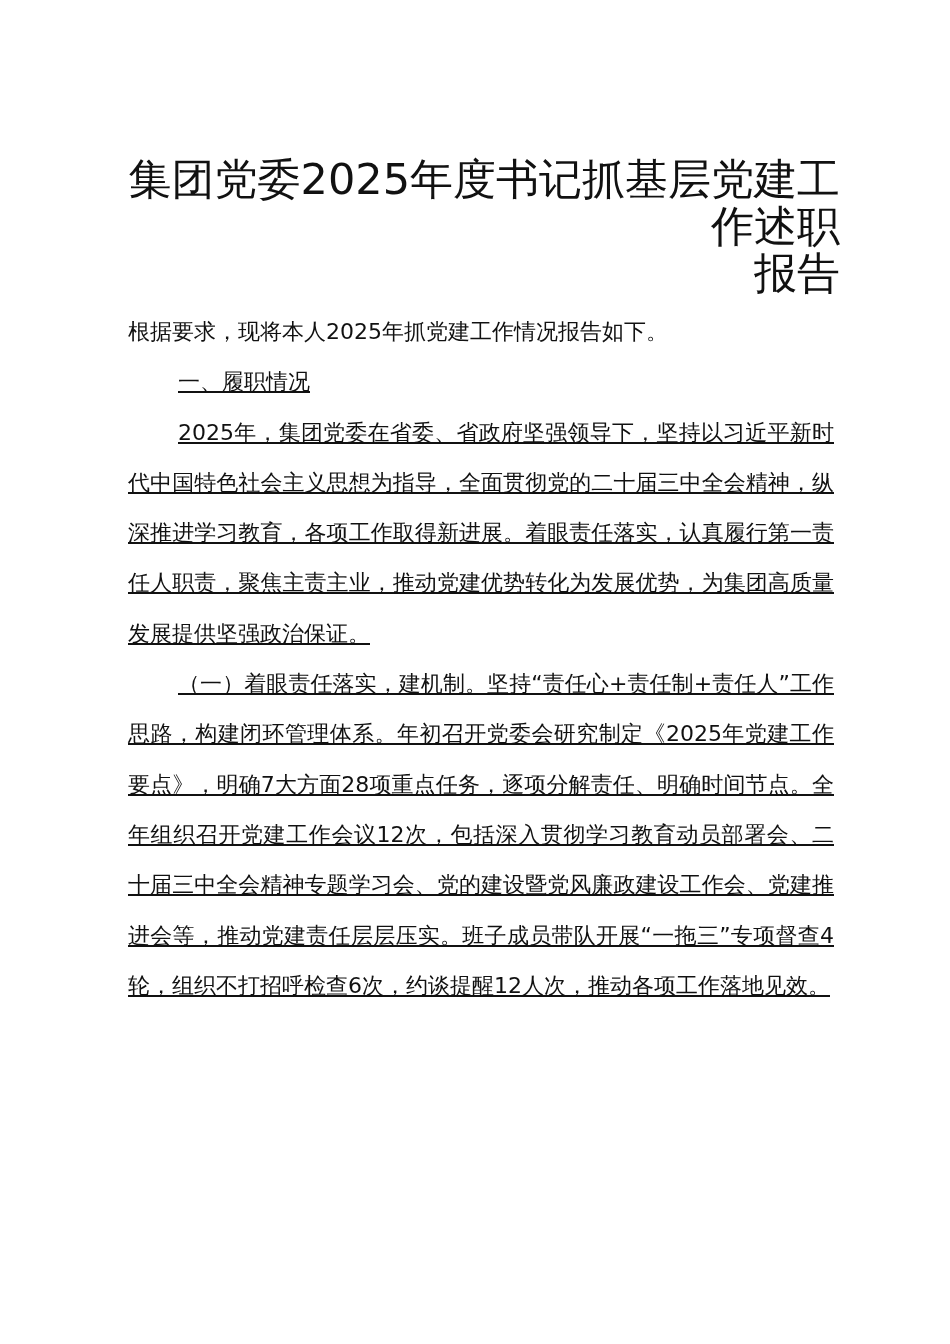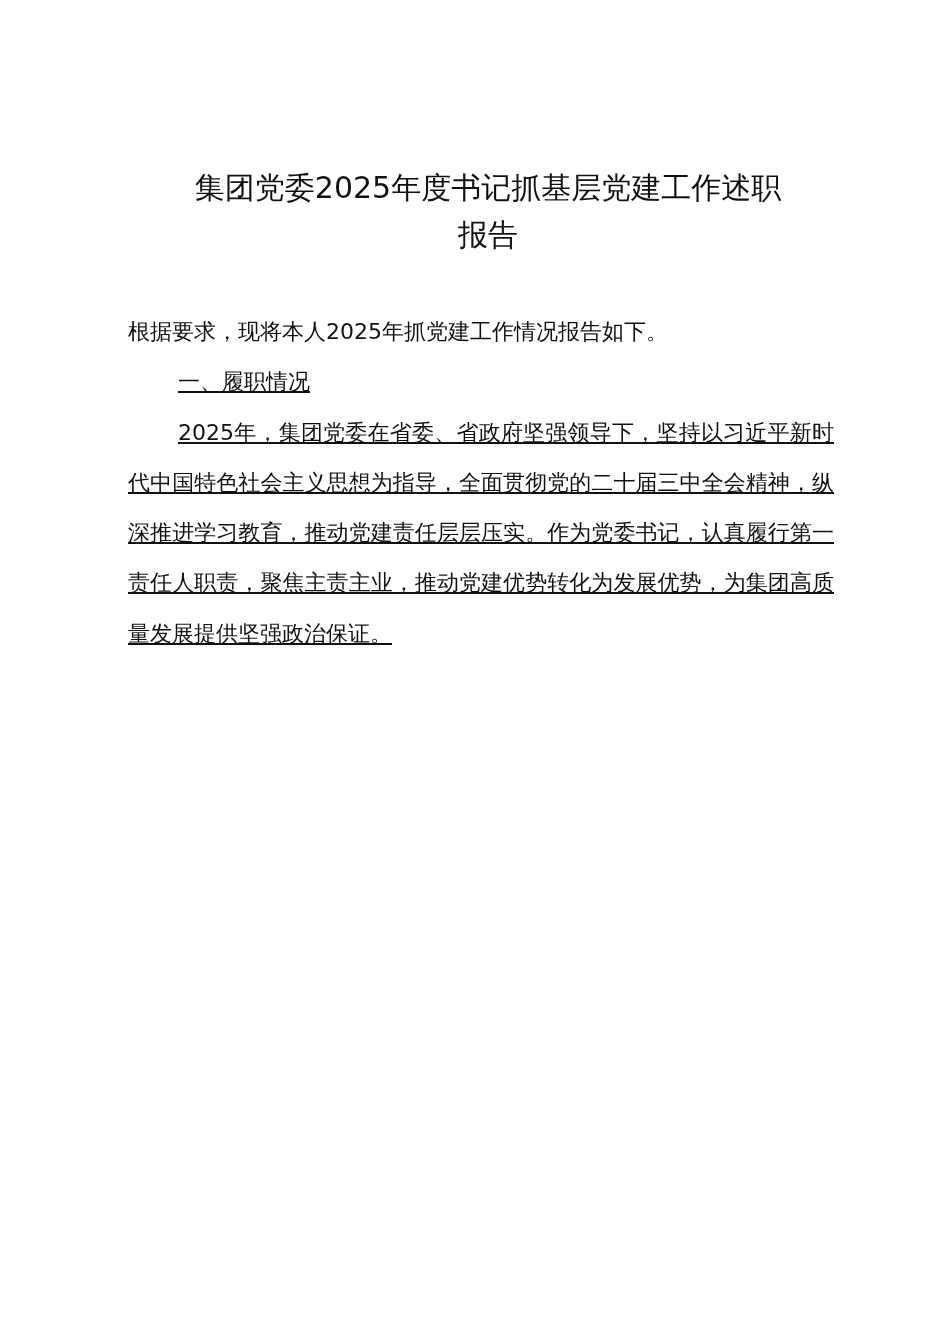--- a/index.html
+++ b/index.html
@@ -21,25 +21,25 @@
       top: 0;
       width: 950px;
       height: 1344px;
       background: #ffffff;
     }
     .title {
       position: absolute;
       left: 120px;
       top: 156px;
       width: 720px;
-      text-align: center;
-      font-size: 30px;
+      text-align: right;
+      font-size: 43px;
       line-height: 47px;
       font-weight: normal;
-      margin: 8px;
+      margin: 0;
       letter-spacing: 0px;
     }
     .body {
       position: absolute;
       left: 128px;
       top: 307px;
       width: 706px;
       font-size: 22px;
       line-height: 50.3px;
     }
@@ -58,15 +58,16 @@
 
 <div class="page">
   <h1 class="title">
     <span>集团党委2025年度书记抓基层党建工作述职</span><br>
     <span>报告</span>
   </h1>
 
   <div class="body">
     <p>根据要求，现将本人2025年抓党建工作情况报告如下。</p>
     <p class="indent">一、履职情况</p>
-    <p class="indent">2025年，集团党委在省委、省政府坚强领导下，坚持以习近平新时代中国特色社会主义思想为指导，全面贯彻党的二十届三中全会精神，纵深推进学习教育，推动党建责任层层压实。作为党委书记，认真履行第一责任人职责，聚焦主责主业，推动党建优势转化为发展优势，为集团高质量发展提供坚强政治保证。</p>
+    <p class="indent">2025年，集团党委在省委、省政府坚强领导下，坚持以习近平新时代中国特色社会主义思想为指导，全面贯彻党的二十届三中全会精神，纵深推进学习教育，各项工作取得新进展。着眼责任落实，认真履行第一责任人职责，聚焦主责主业，推动党建优势转化为发展优势，为集团高质量发展提供坚强政治保证。</p>
+    <p class="indent">（一）着眼责任落实，建机制。坚持“责任心+责任制+责任人”工作思路，构建闭环管理体系。年初召开党委会研究制定《2025年党建工作要点》，明确7大方面28项重点任务，逐项分解责任、明确时间节点。全年组织召开党建工作会议12次，包括深入贯彻学习教育动员部署会、二十届三中全会精神专题学习会、党的建设暨党风廉政建设工作会、党建推进会等，推动党建责任层层压实。班子成员带队开展“一拖三”专项督查4轮，组织不打招呼检查6次，约谈提醒12人次，推动各项工作落地见效。</p>
   </div>
 </div>
 
 </body></html>

